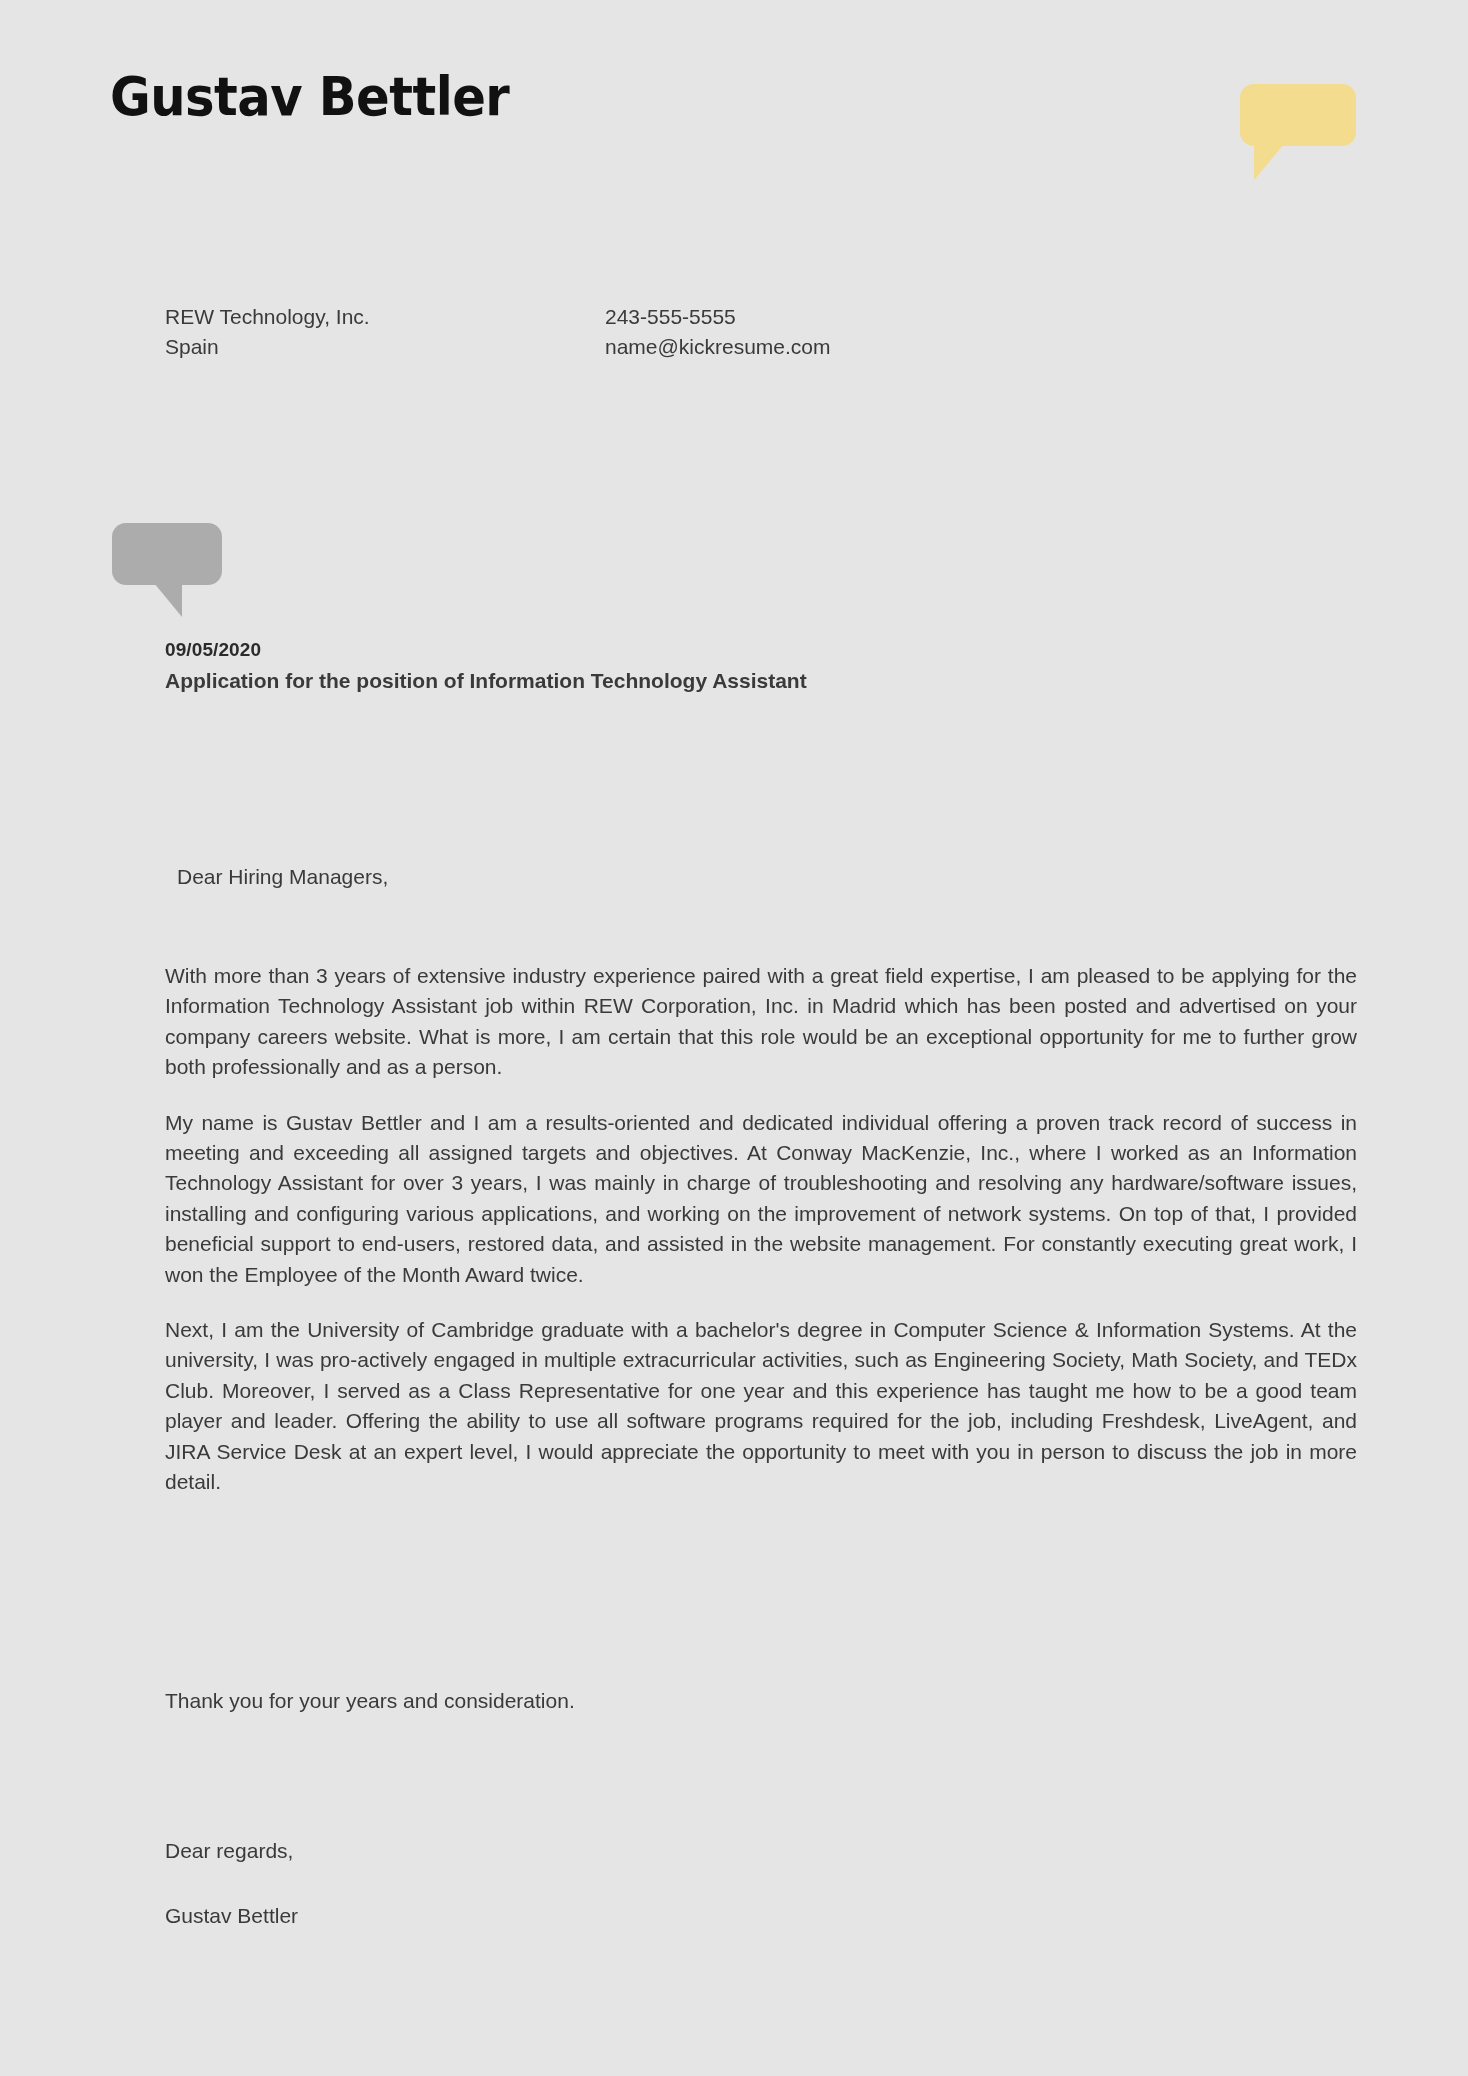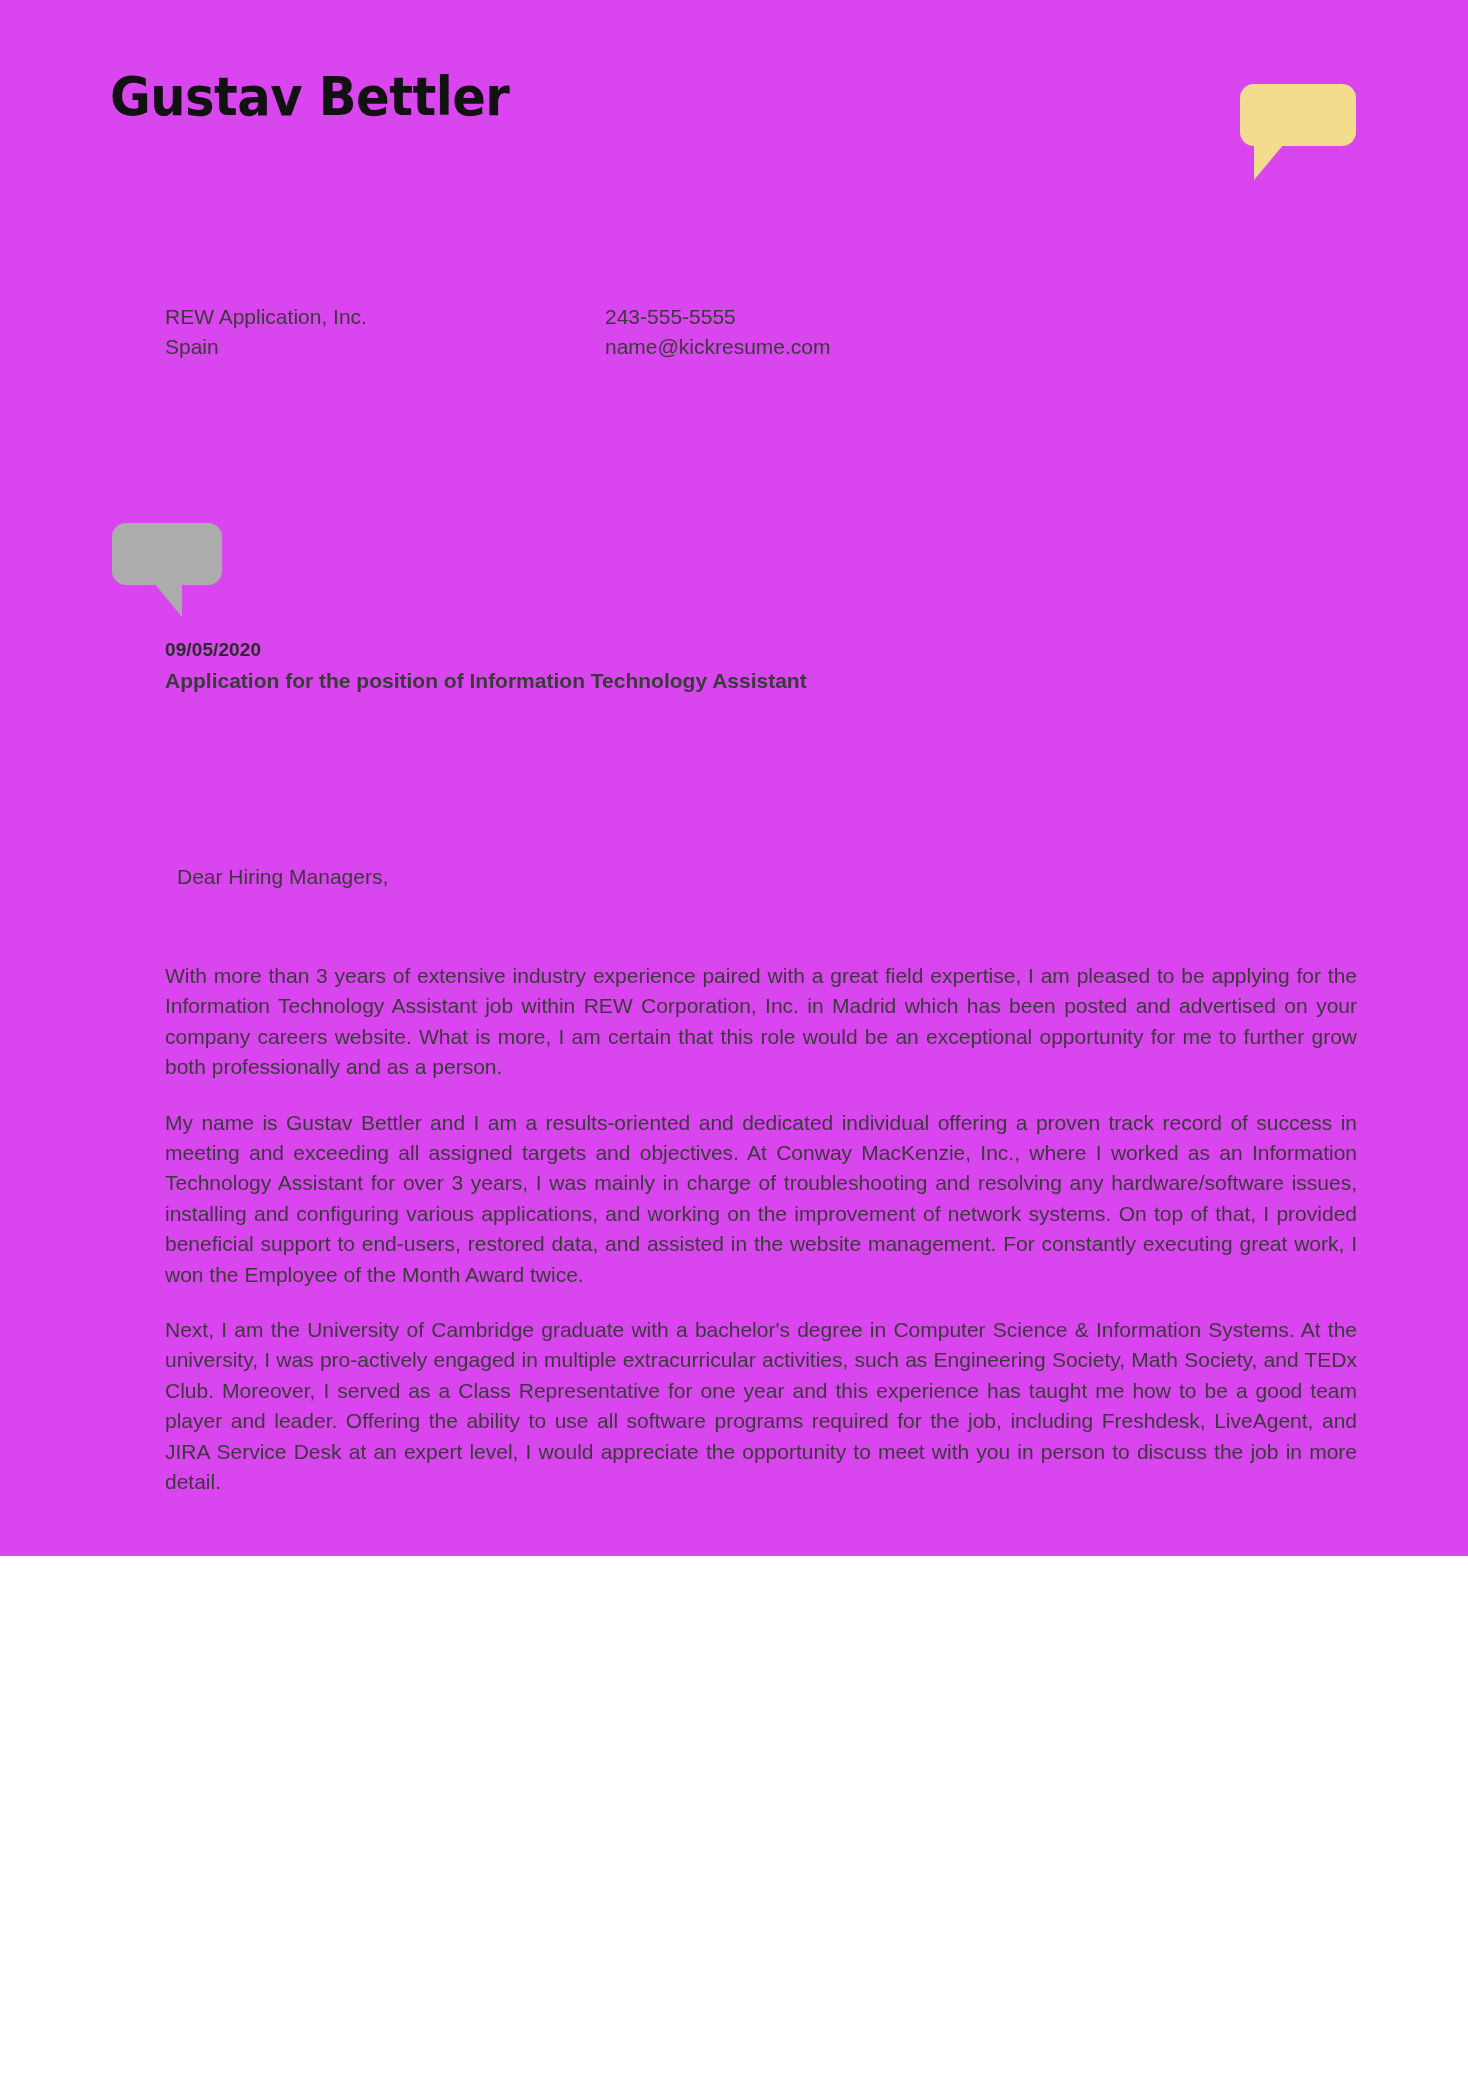--- a/index.html
+++ b/index.html
@@ -5,22 +5,22 @@
 <style>
   html, body {
     margin: 0;
     padding: 0;
     background: #ffffff;
   }
 
   .page {
     position: relative;
     width: 1468px;
-    height: 1556px;
-    background: #d946ef;
+    height: 2076px;
+    background: #e5e5e5;
     font-family: "Liberation Sans", "DejaVu Sans", sans-serif;
     overflow: hidden;
     box-sizing: border-box;
   }
 
   
   .header {
     position: absolute;
     left: 110px;
     top: 70px;
@@ -218,21 +218,21 @@
     <h1 class="candidate-name">Gustav Bettler</h1>
   </div>
 
   <div class="bubble bubble-yellow">
     <div class="bubble-body"></div>
     <div class="bubble-tail"></div>
   </div>
 
   <div class="meta-row">
     <div class="meta-col meta-col-recipient">
-      <span class="meta-line">REW Application, Inc.</span>
+      <span class="meta-line">REW Technology, Inc.</span>
       <span class="meta-line">Spain</span>
     </div>
     <div class="meta-col meta-col-contact">
       <span class="meta-line">243-555-5555</span>
       <span class="meta-line">name@kickresume.com</span>
     </div>
   </div>
 
   <div class="bubble bubble-gray">
     <div class="bubble-body"></div>

